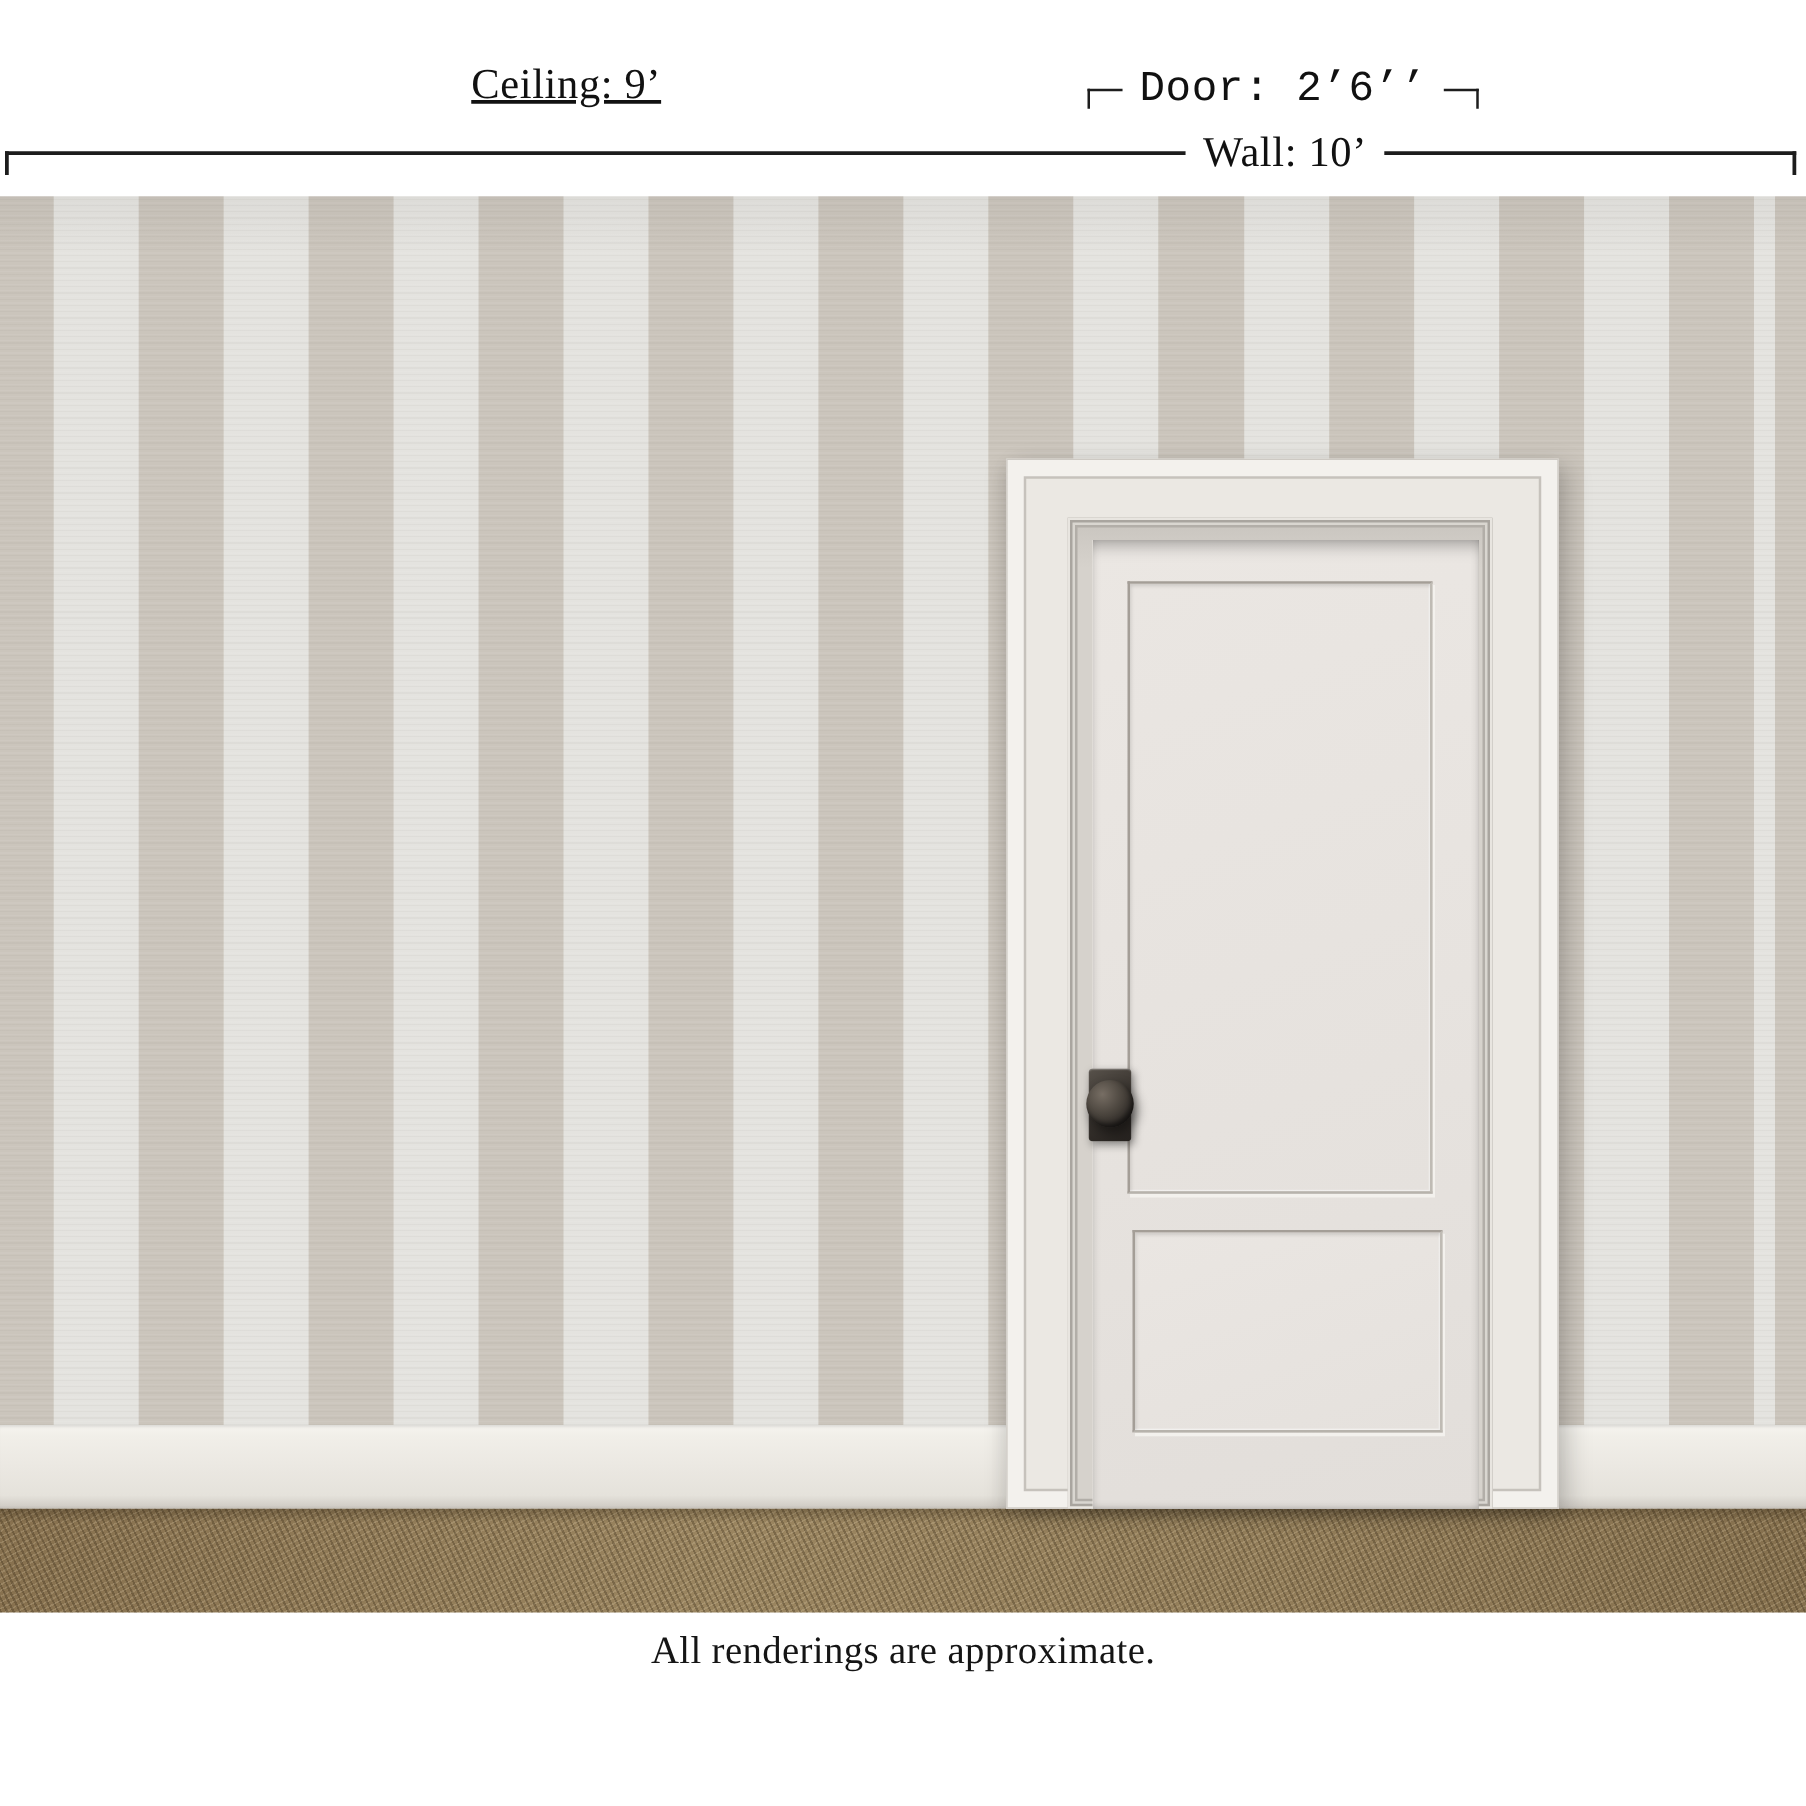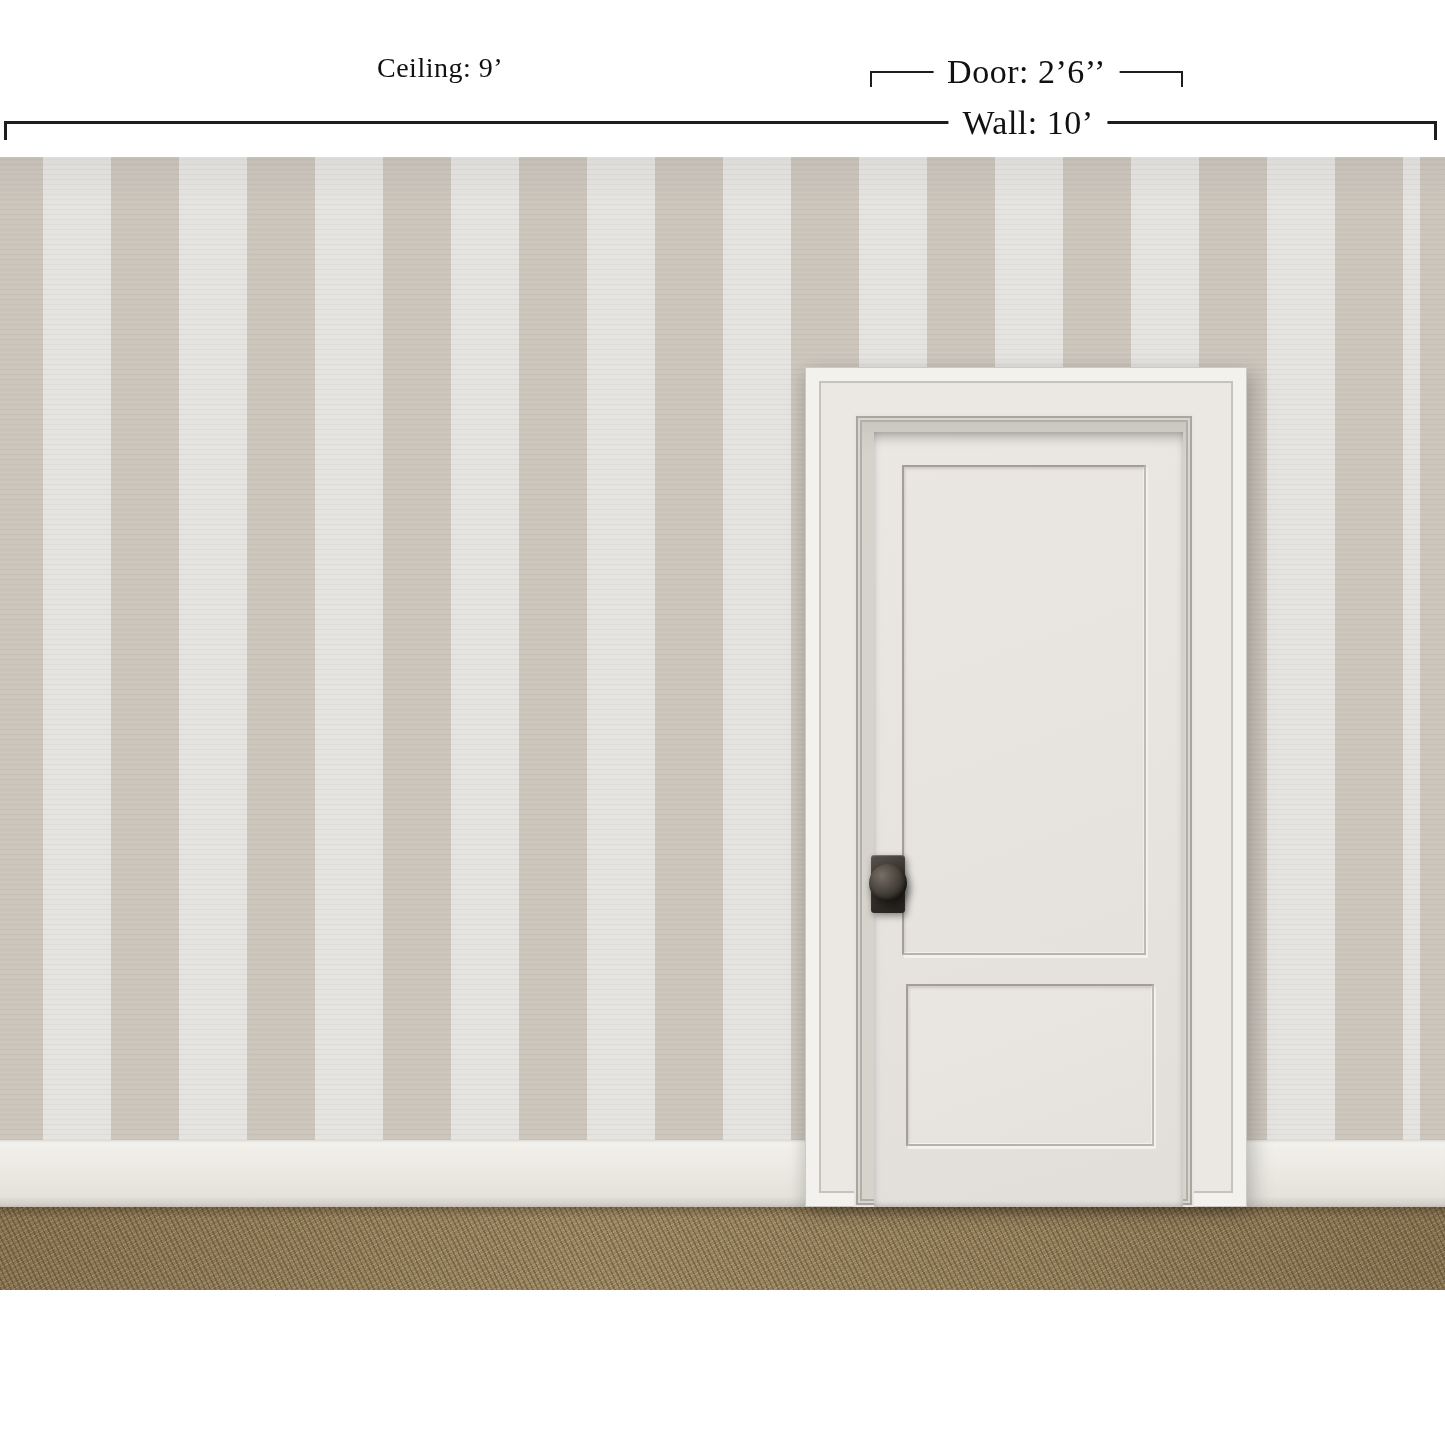--- a/index.html
+++ b/index.html
@@ -6,24 +6,24 @@
   .page{
     position:relative;width:1445px;height:1445px;overflow:hidden;
     background:var(--bg,#fff);
     font-family:"Liberation Serif","DejaVu Serif",serif;
     color:var(--text,#111);
   }
 
   
   .ceiling-label{
     position:absolute;left:377px;top:48px;
-    font-size:28px;line-height:40px;letter-spacing:.5px;white-space:nowrap;
+    font-size:34px;line-height:40px;letter-spacing:.5px;white-space:nowrap;text-decoration:underline;
   }
   .dim-line{position:absolute;background:var(--line,#1d1d1d);}
-  .door-dim{left:870px;top:71px;width:313px;height:2px;}
+  .door-dim{left:870px;top:71px;width:313px;height:2px;font-family:Liberation Mono, monospace;}
   .door-dim::before,.door-dim::after{
     content:"";position:absolute;top:0;width:2px;height:16px;background:var(--line,#1d1d1d);
   }
   .door-dim::before{left:0;}
   .door-dim::after{right:0;}
   .wall-dim{left:4px;top:121px;width:1433px;height:3px;}
   .wall-dim::before,.wall-dim::after{
     content:"";position:absolute;top:0;width:3px;height:19px;background:var(--line,#1d1d1d);
   }
   .wall-dim::before{left:0;}
@@ -148,13 +148,14 @@
       <div class="jamb"></div>
       <div class="slab">
         <div class="panel panel-upper"></div>
         <div class="panel panel-lower"></div>
       </div>
       <div class="knob-plate"></div>
       <div class="knob-ball"></div>
     </div>
   </div>
 
+  <div class="footer-note">All renderings are approximate.</div>
 </div>
 
 </body></html>

